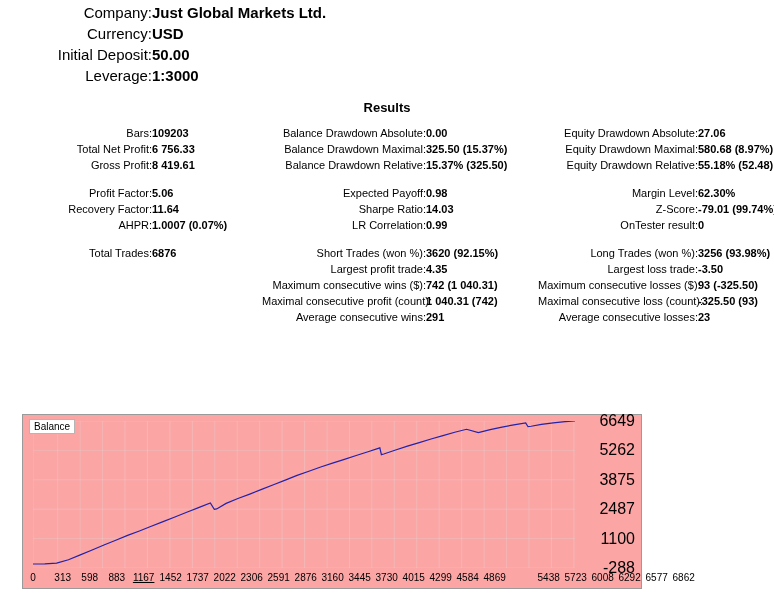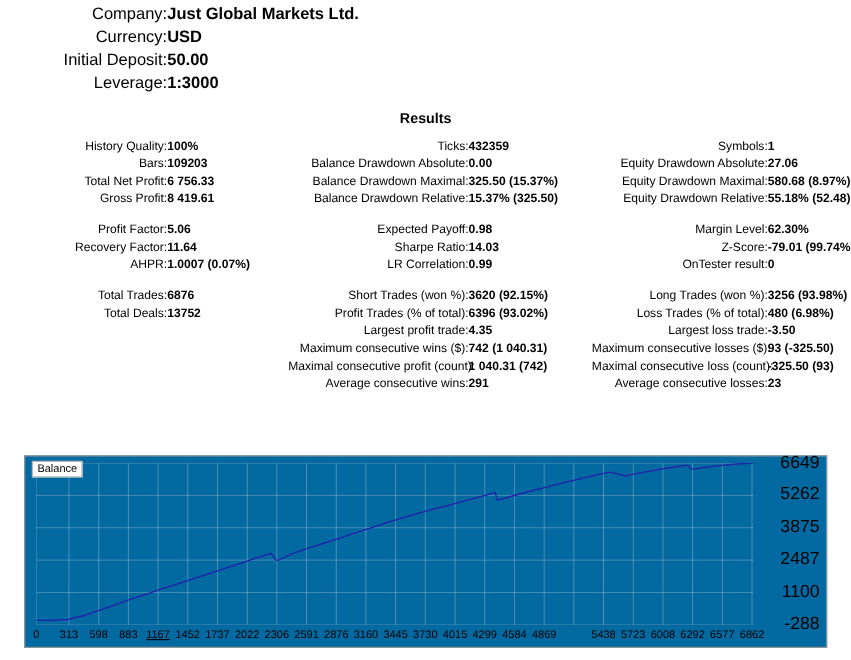--- a/index.html
+++ b/index.html
@@ -85,24 +85,24 @@
   col.c5 { width: 160px; }
   col.c6 { width: 68px; }
 
   tr.spacer td { height: 12px; padding: 0; }
 
   
   .chart-wrap {
     position: absolute;
     left: 22px;
     top: 412px;
-    width: 730px;
+    width: 620px;
     height: 175px;
     border: 1px solid #9a9a9a;
-    background: #0369a1;
+    background: #fca5a5;
     box-sizing: border-box;
     text-align: right;
   }
   .chart-inner {
     position: relative;
     width: 100%;
     height: 100%;
   }
   .chart-legend {
     position: absolute;
@@ -183,28 +183,20 @@
     <colgroup>
       <col class="c1">
         <col class="c2">
         <col class="c3">
         <col class="c4">
         <col class="c5">
         <col class="c6">
     </colgroup>
     <tbody>
       <tr>
-        <td class="lbl">History Quality:</td>
-        <td class="val">100%</td>
-        <td class="lbl">Ticks:</td>
-        <td class="val">432359</td>
-        <td class="lbl">Symbols:</td>
-        <td class="val">1</td>
-      </tr>
-      <tr>
         <td class="lbl">Bars:</td>
         <td class="val">109203</td>
         <td class="lbl">Balance Drawdown Absolute:</td>
         <td class="val">0.00</td>
         <td class="lbl">Equity Drawdown Absolute:</td>
         <td class="val">27.06</td>
       </tr>
       <tr>
         <td class="lbl">Total Net Profit:</td>
         <td class="val">6 756.33</td>
@@ -255,28 +247,20 @@
           <td colspan="6"></td>
         </tr>
 
       <tr>
         <td class="lbl">Total Trades:</td>
         <td class="val">6876</td>
         <td class="lbl">Short Trades (won %):</td>
         <td class="val">3620 (92.15%)</td>
         <td class="lbl">Long Trades (won %):</td>
         <td class="val">3256 (93.98%)</td>
-      </tr>
-      <tr>
-        <td class="lbl">Total Deals:</td>
-        <td class="val">13752</td>
-        <td class="lbl">Profit Trades (% of total):</td>
-        <td class="val">6396 (93.02%)</td>
-        <td class="lbl">Loss Trades (% of total):</td>
-        <td class="val">480 (6.98%)</td>
       </tr>
       <tr>
         <td class="lbl"></td>
         <td class="val"></td>
         <td class="lbl">Largest profit trade:</td>
         <td class="val">4.35</td>
         <td class="lbl">Largest loss trade:</td>
         <td class="val">-3.50</td>
       </tr>
       <tr>

